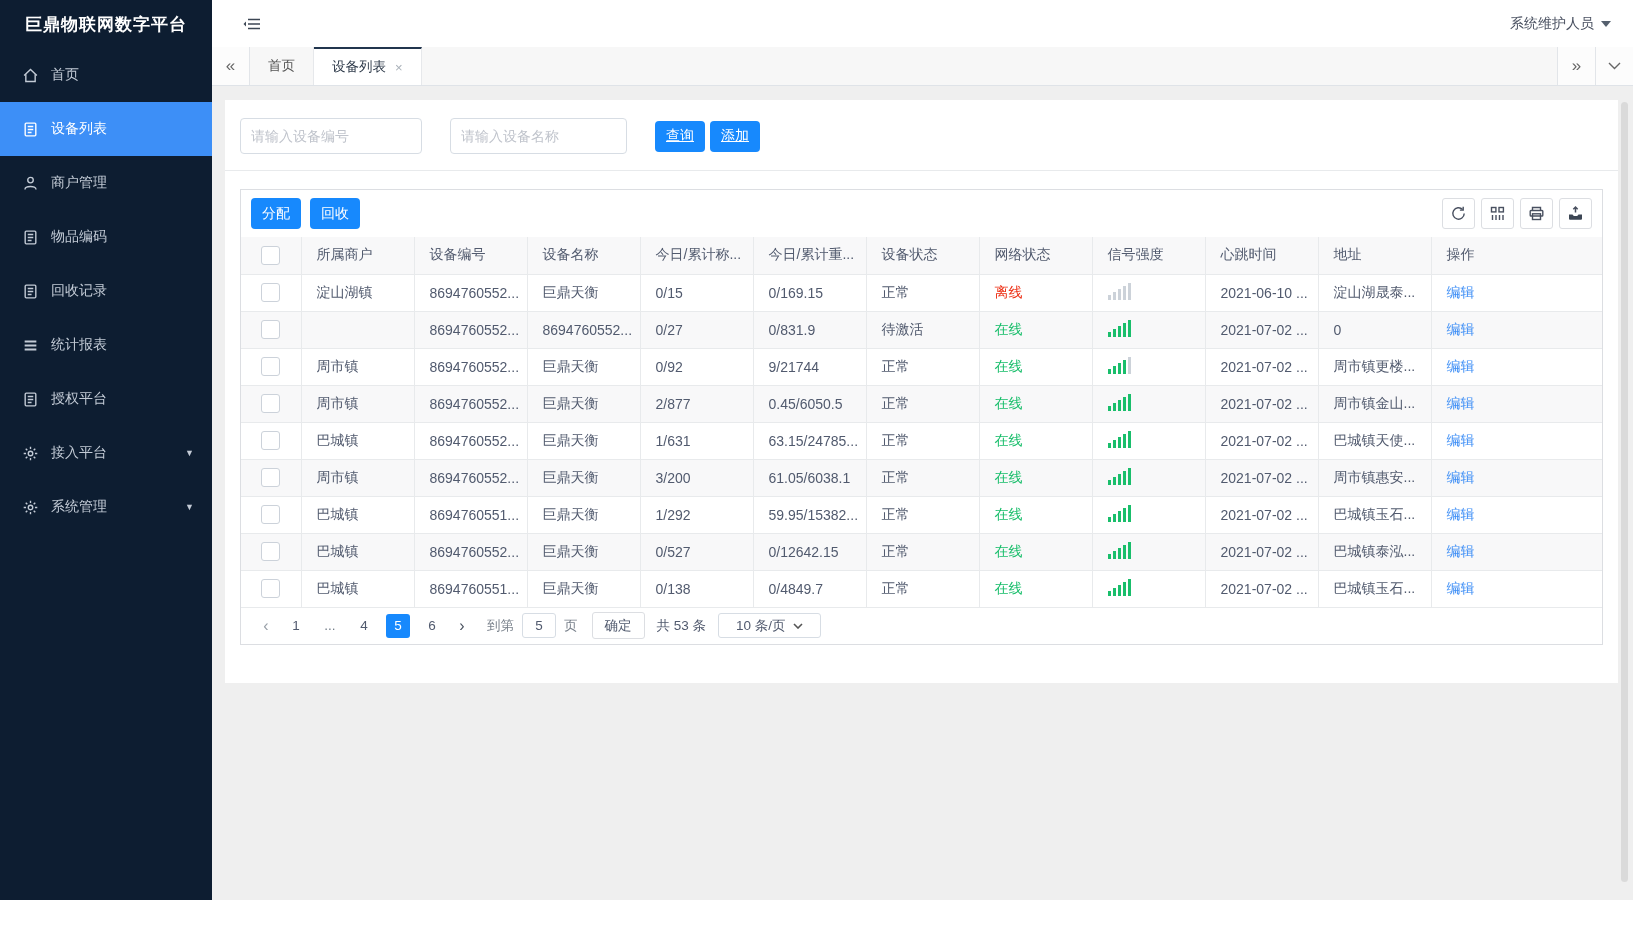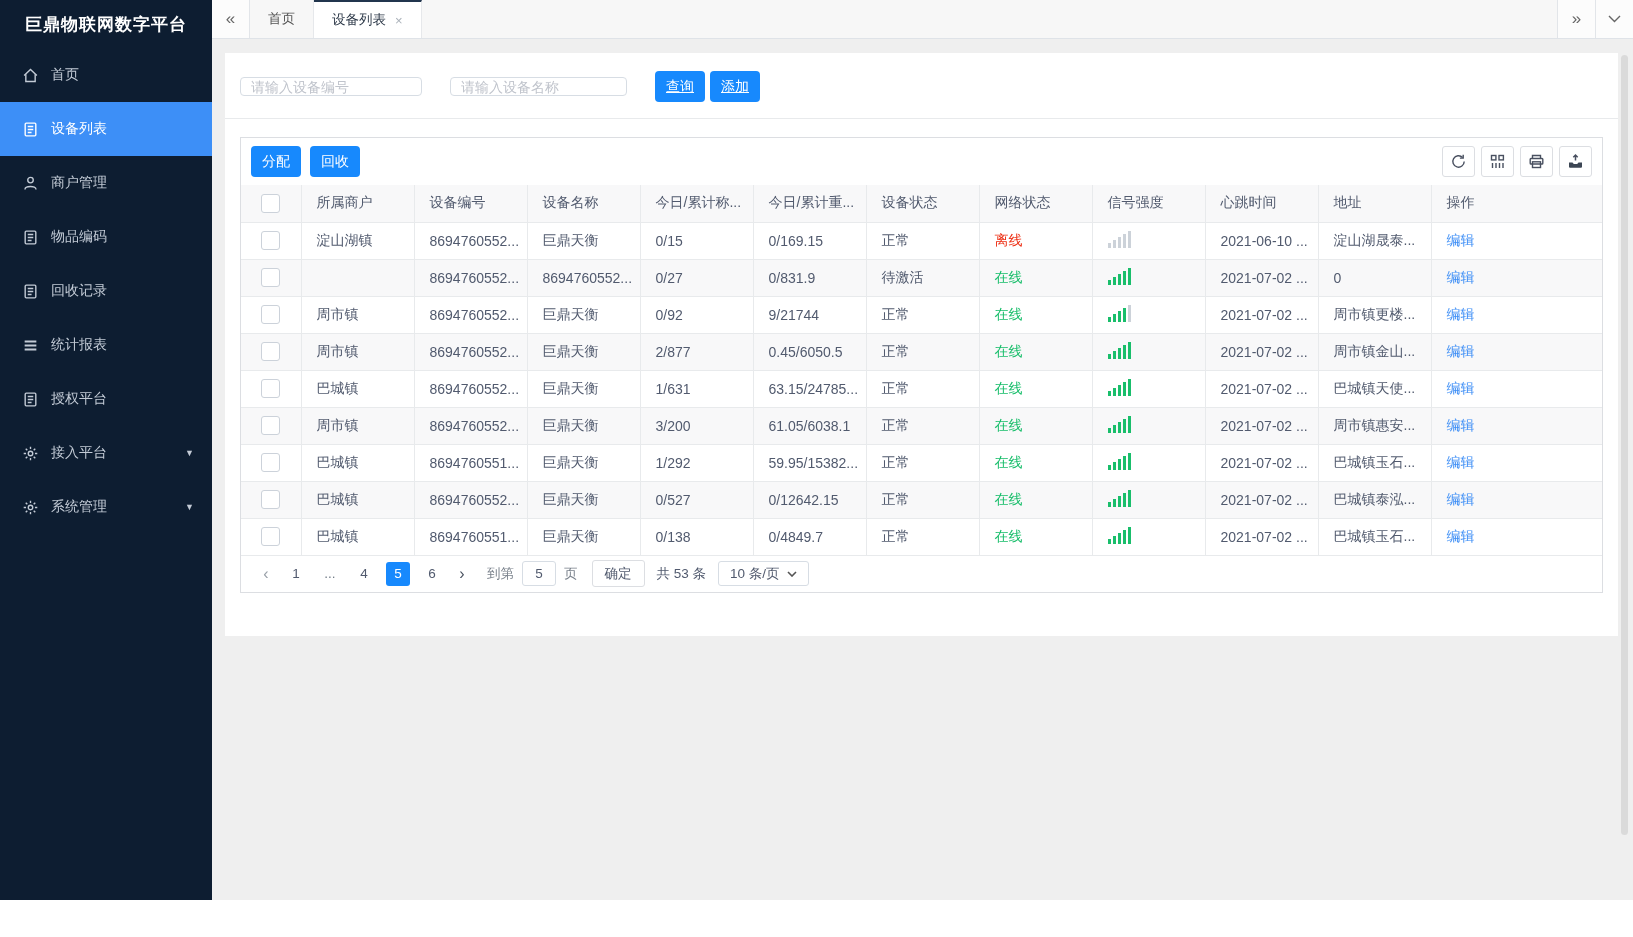--- a/index.html
+++ b/index.html
@@ -37,21 +37,21 @@
   .tab.active { background:#fff; color:#2c3848; border-top:2px solid #21354d; }
   .tab .close { color:#a9b0b8; font-size:13px; }
   .tab-spacer { flex:1; }
 
   .content { flex:1; background:#efefef; padding:14px 15px 0 13px; position:relative; overflow:hidden; }
   .scroll-thumb { position:absolute; right:5px; top:16px; width:7px; height:780px; background:#dadada; border-radius:4px; }
 
   
   .card { background:#fff; width:1393px; min-height:583px; }
   .search-row { display:flex; align-items:center; gap:0; padding:18px 15px 16px 15px; border-bottom:1px solid #e8eaec; }
-  .txt-input { width:182px; height:19px; border:1px solid #d7dde4; border-radius:4px; padding:0 10px;
+  .txt-input { width:182px; height:36px; border:1px solid #d7dde4; border-radius:4px; padding:0 10px;
     font-size:14px; color:#515a6e; outline:none; font-family:inherit; }
   .txt-input::placeholder { color:#c0c4cc; }
   .txt-input + .txt-input { margin-left:28px; width:177px; }
   .btn-blue { height:31px; padding:0 11px; background:#1789fd; color:#fff; border:none; border-radius:4px;
     font-size:14px; cursor:pointer; font-family:inherit; }
   .search-row .btn-blue { margin-left:28px;text-decoration:underline; }
   .search-row .btn-blue + .btn-blue { margin-left:5px; }
 
   .panel { margin:18px 15px 11px 15px; border:1px solid #dcdee2; }
   .panel-toolbar { display:flex; align-items:center; padding:8px 10px; }
@@ -88,21 +88,21 @@
   .pg-item.active { background:#1789fd; color:#fff; }
   .pg-item.dots { cursor:default; color:#737d88; }
   .goto-label { margin-left:12px; color:#7a828c; }
   .goto-input { width:34px; height:25px; border:1px solid #d7dde4; border-radius:3px; margin:0 8px;
     text-align:center; font-size:13.5px; color:#515a6e; outline:none; font-family:inherit; }
   .unit { color:#7a828c; }
   .btn-confirm { margin-left:14px; height:27px; padding:0 12px; background:#fff; border:1px solid #dcdee2;
     border-radius:3px; font-size:13.5px; color:#515a6e; cursor:pointer; font-family:inherit; }
   .total { margin-left:12px; }
   .size-select { margin-left:12px; height:25px; border:1px solid #d7dde4; border-radius:3px; background:#fff;
-    display:flex; align-items:center; padding:0 11px; gap:7px; cursor:pointer; font-size:13.5px; }
+    display:flex; align-items:center; padding:0 17px; gap:7px; cursor:pointer; font-size:13.5px; }
   .size-select svg { stroke:#555; stroke-width:1.6; fill:none; }
 </style>
 </head>
 <body>
 
 <div class="app">
 
   <aside class="sidebar">
     <div class="logo">巨鼎物联网数字平台</div>
     <nav>
@@ -186,20 +186,32 @@
             </svg>
           </span>
           <span class="nav-label">系统管理</span>
           <span class="nav-arrow">▼</span>
         </div>
       </nav>
   </aside>
 
   <div class="main">
 
+    <div class="topbar">
+      <span class="collapse-btn">
+        <svg width="20" height="18" viewBox="0 0 20 18">
+          <path d="M6 4.5 H18 M6 9 H18 M6 13.5 H18"></path>
+          <path d="M4 6.5 L1.5 9 L4 11.5" fill="#3c4654" stroke="none"></path>
+        </svg>
+      </span>
+      <div class="user-menu">
+        <span>系统维护人员</span>
+        <span class="caret"></span>
+      </div>
+    </div>
 
     <div class="tabbar">
       <div class="tab-nav-btn left">«</div>
       <div id="tabs-host" style="display:flex;align-items:stretch;">
           <div class="tab">
             <span>首页</span>
           </div>
           <div class="tab active">
             <span>设备列表</span>
             <span class="close">×</span>

